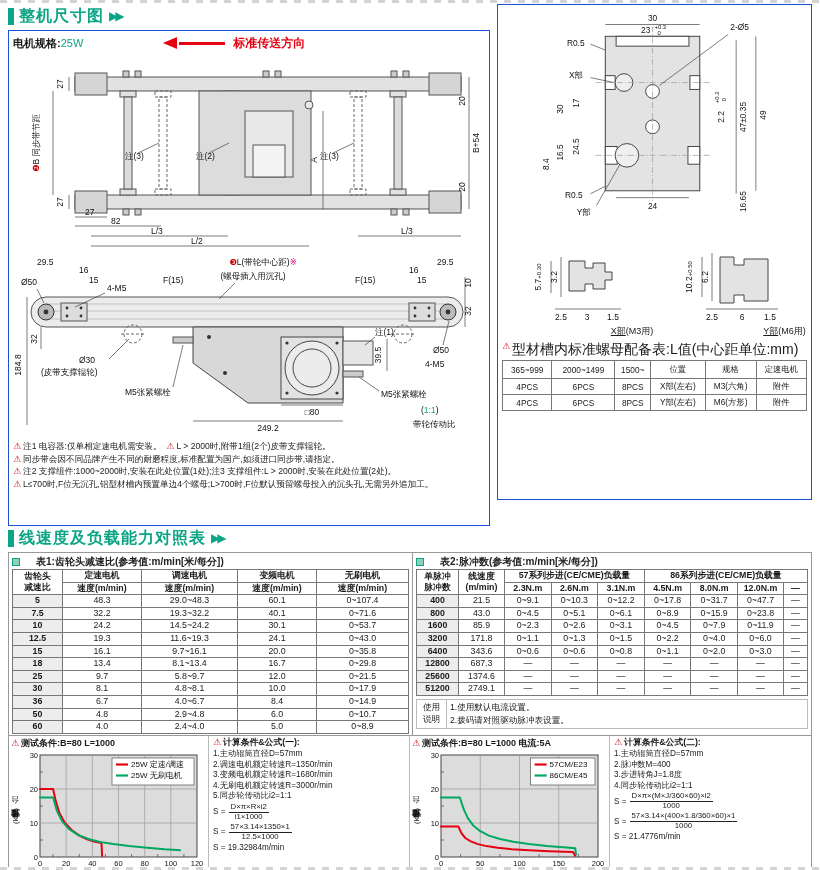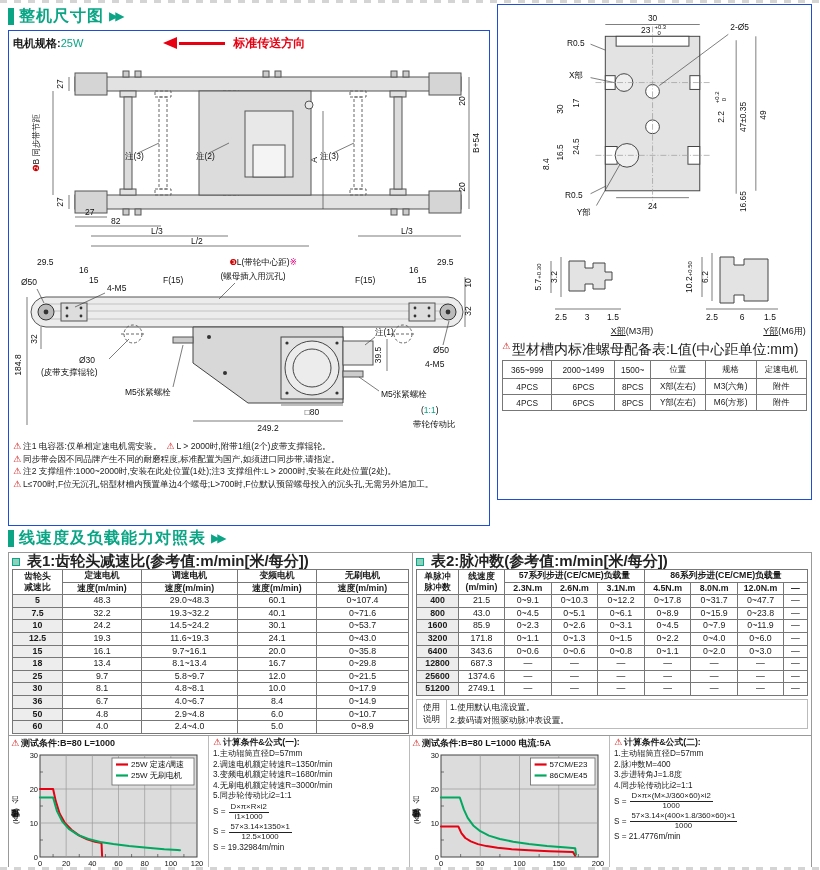--- a/index.html
+++ b/index.html
@@ -29,21 +29,21 @@
   .notes{font-size:8.6px;line-height:1.35;margin-top:1px;color:#222}
   .notes div{white-space:normal}
   .details-row{display:flex;justify-content:space-around;margin-top:2px}
   .detail{text-align:right;font-size:9px}
   .detail .cap .u{text-decoration:underline}
   .nut-note{font-size:14px;margin:3px 0 1px;display:flex;}
   table{border-collapse:collapse}
   .nut{width:100%;font-size:8.3px;text-align:center}
   .nut th,.nut td{border:1px solid #777;padding:2px 0;font-weight:normal}
   .nut thead th{padding:3px 0}
-  .t-title{display:flex;align-items:center;gap:7px;font-size:15px;height:15px;font-weight:bold;color:#222}
+  .t-title{display:flex;align-items:center;gap:16px;font-size:10px;height:15px;font-weight:bold;color:#222}
   .sq{width:8px;height:8px;background:#8fd0bd;border:1px solid #0ba586}
   .bottom-box{border:1px solid #999}
   .tables-row{display:flex;border-bottom:1px solid #999}
   .t1-area{width:404px;border-right:1px solid #999;padding:1px 3px}
   .t2-area{flex:1;padding:1px 3px;min-width:0}
   .t{width:100%;font-size:8.8px;text-align:center;table-layout:fixed}
   .t th,.t td{border:1px solid #777;padding:0;line-height:1.32;font-weight:normal;overflow:hidden;white-space:nowrap}
   .t thead th{font-weight:bold}
   .t tbody td:first-child{font-weight:bold;background:#ededed}
   .usage{display:flex;font-size:8.6px;margin-top:3px;border:1px solid #bbb}

